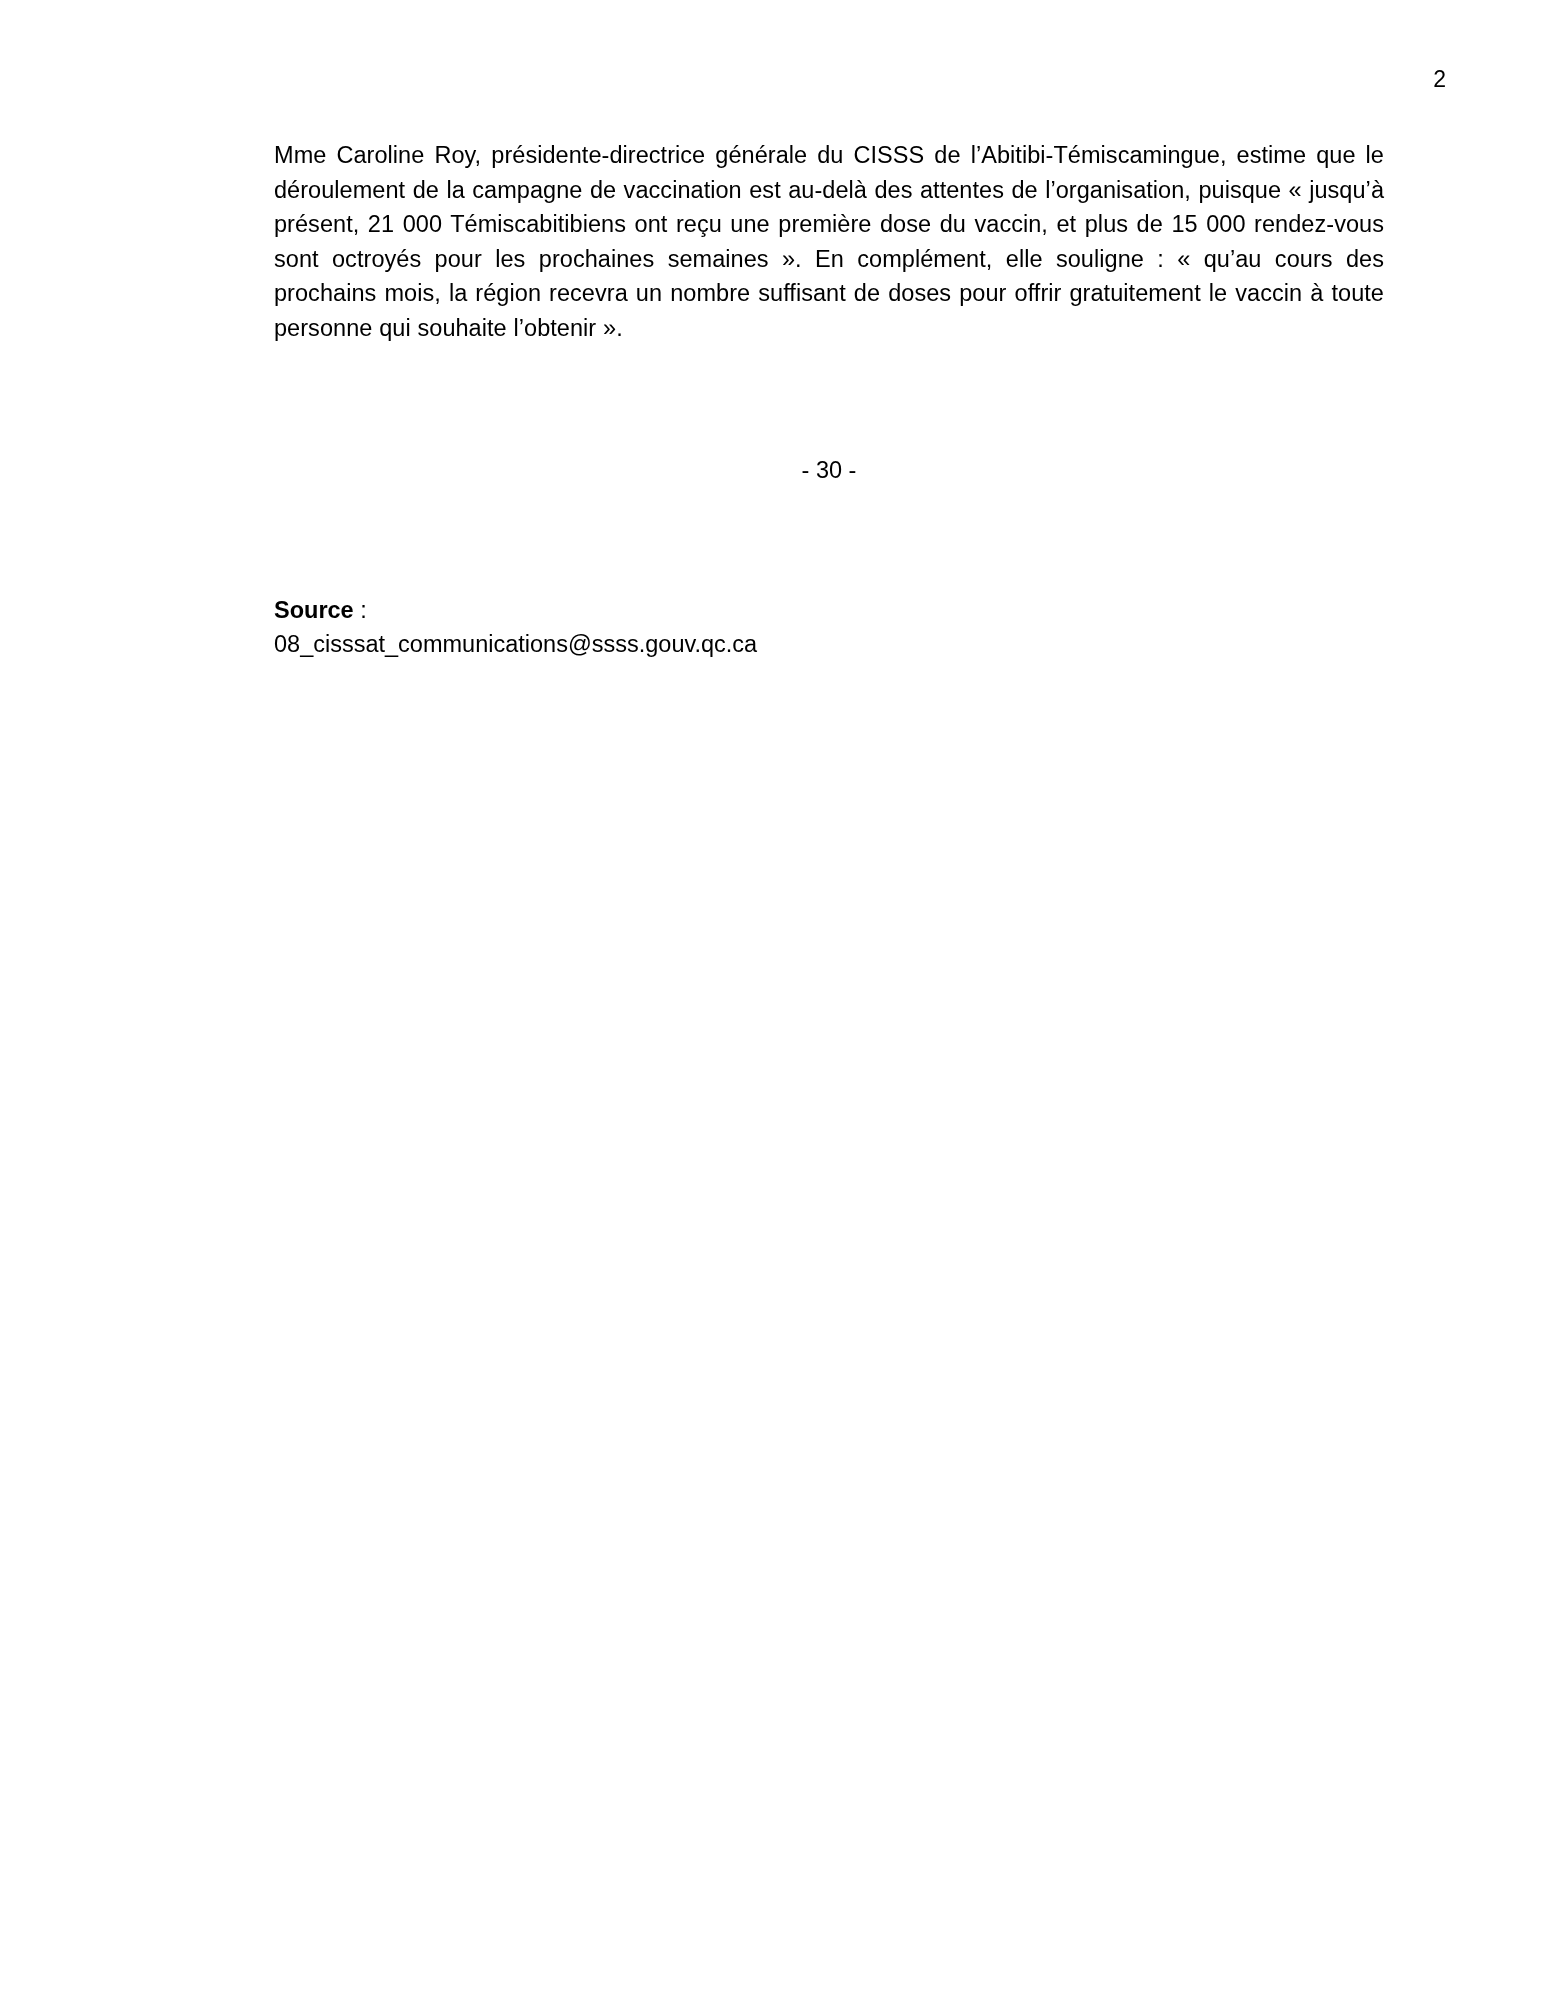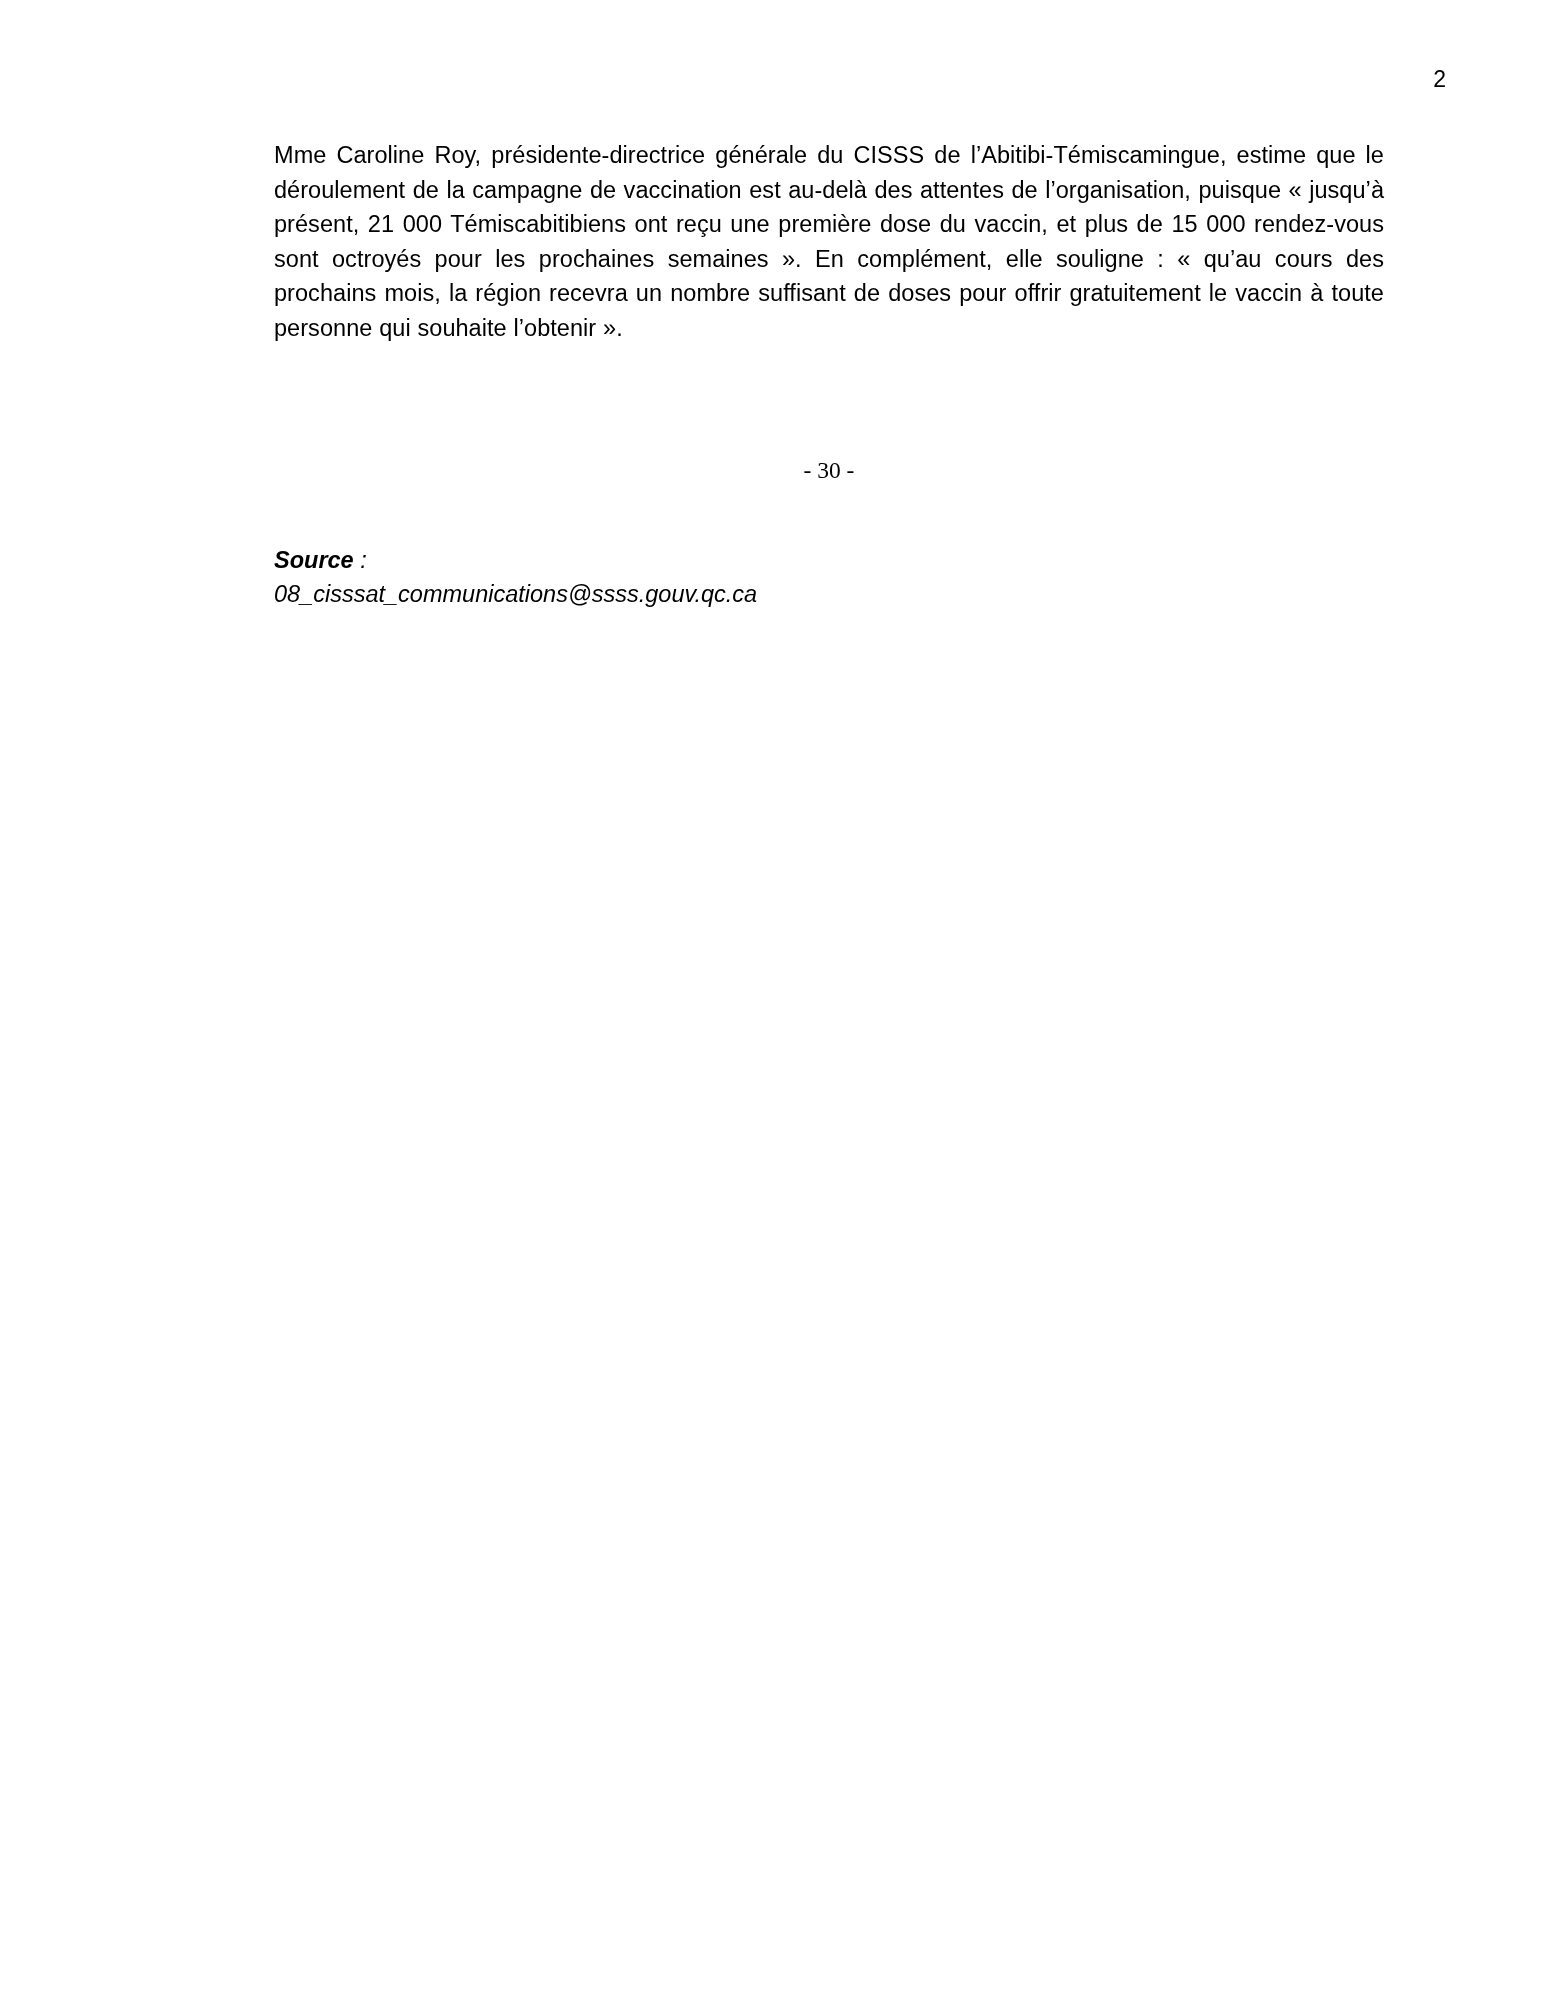--- a/index.html
+++ b/index.html
@@ -43,25 +43,23 @@
     text-align: justify;
     margin: 0;
     letter-spacing: 0.05px;
     word-spacing: 0.2px;
   }
   .end-mark {
     margin-top: 108px;
     text-align: center;
     font-size: 23.5px;
     line-height: 34.5px;
-    font-family: Liberation Serif, serif;
   }
   .source-block {
-    margin-top: 55px;
-    font-style: italic;
+    margin-top: 105px;
   }
   .source-label {
     font-size: 23.5px;
     line-height: 34.5px;
     margin: 0;
   }
   .source-label b {
     font-weight: bold;
   }
   .source-name {

